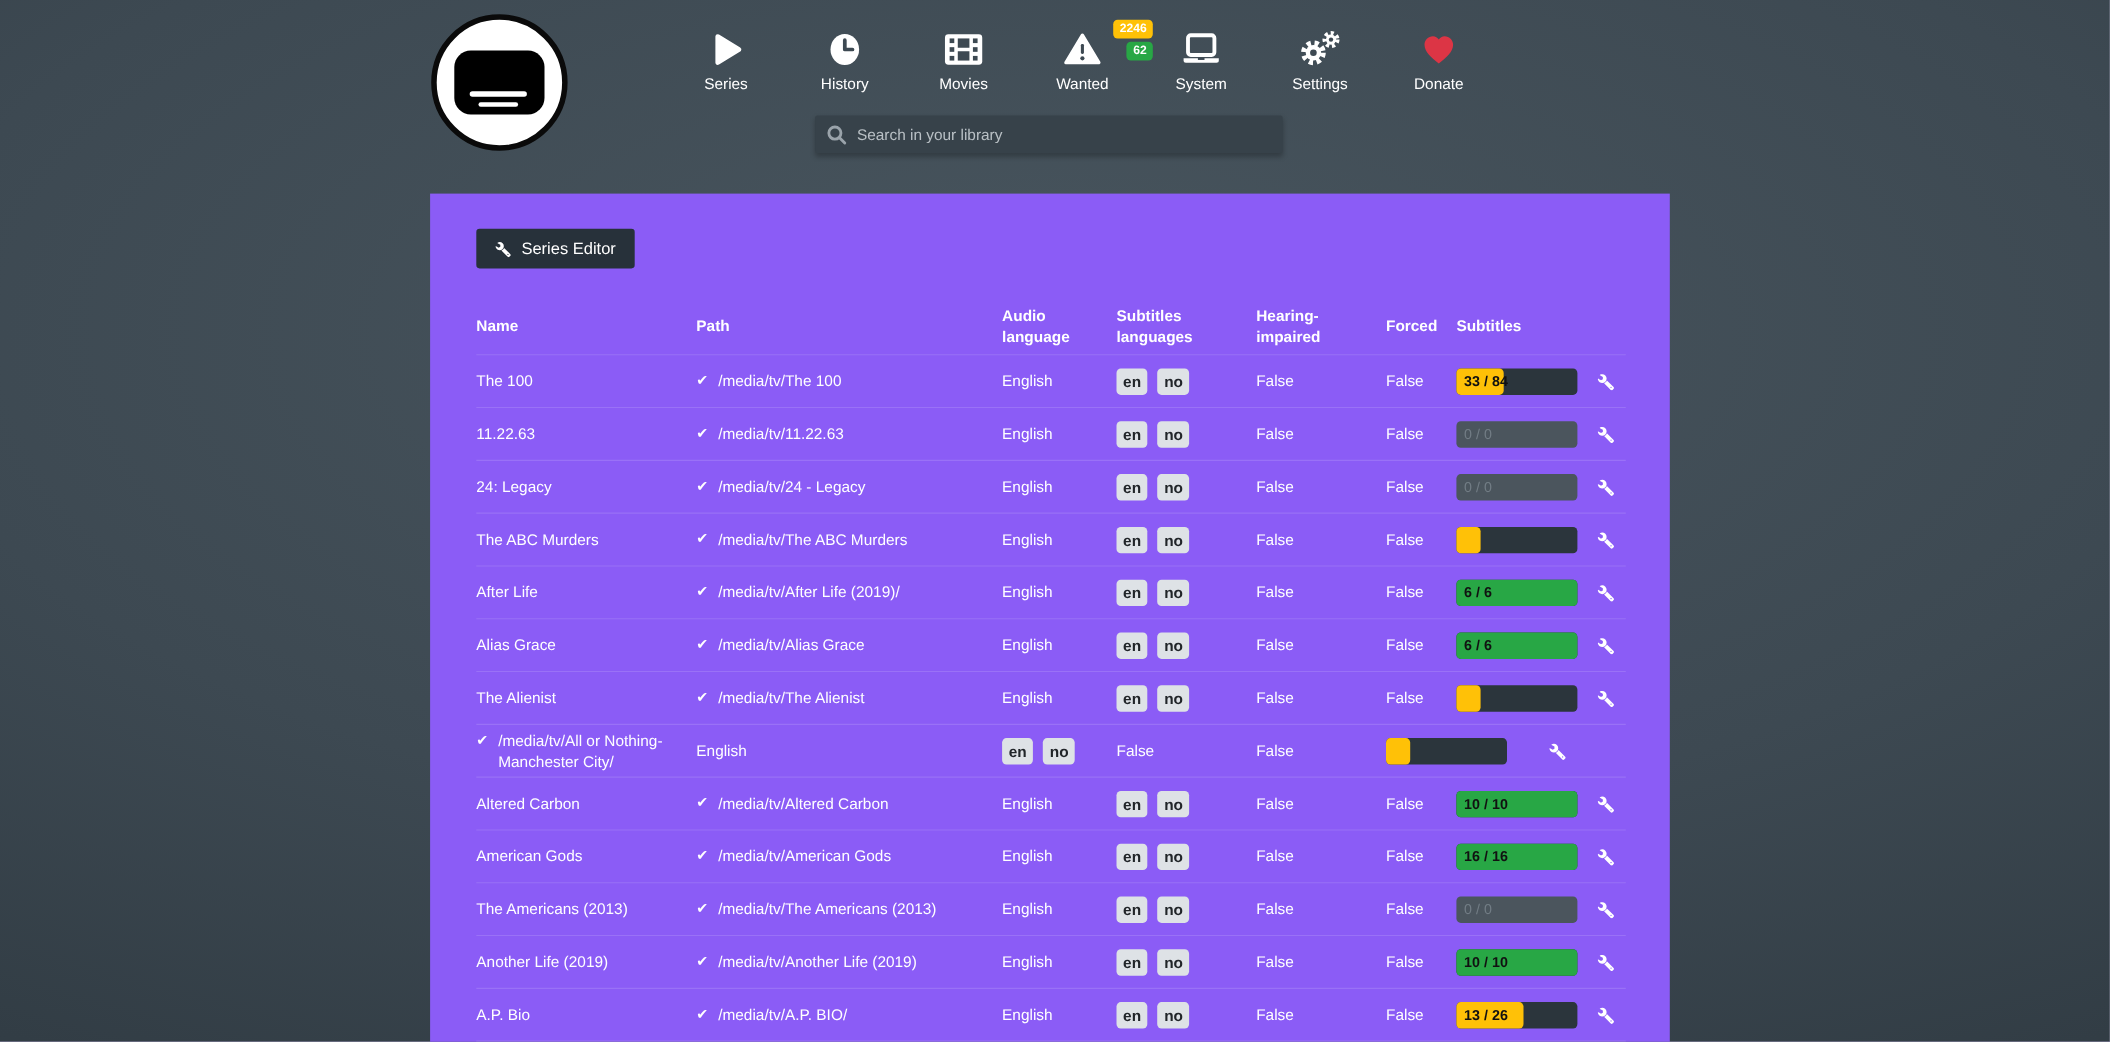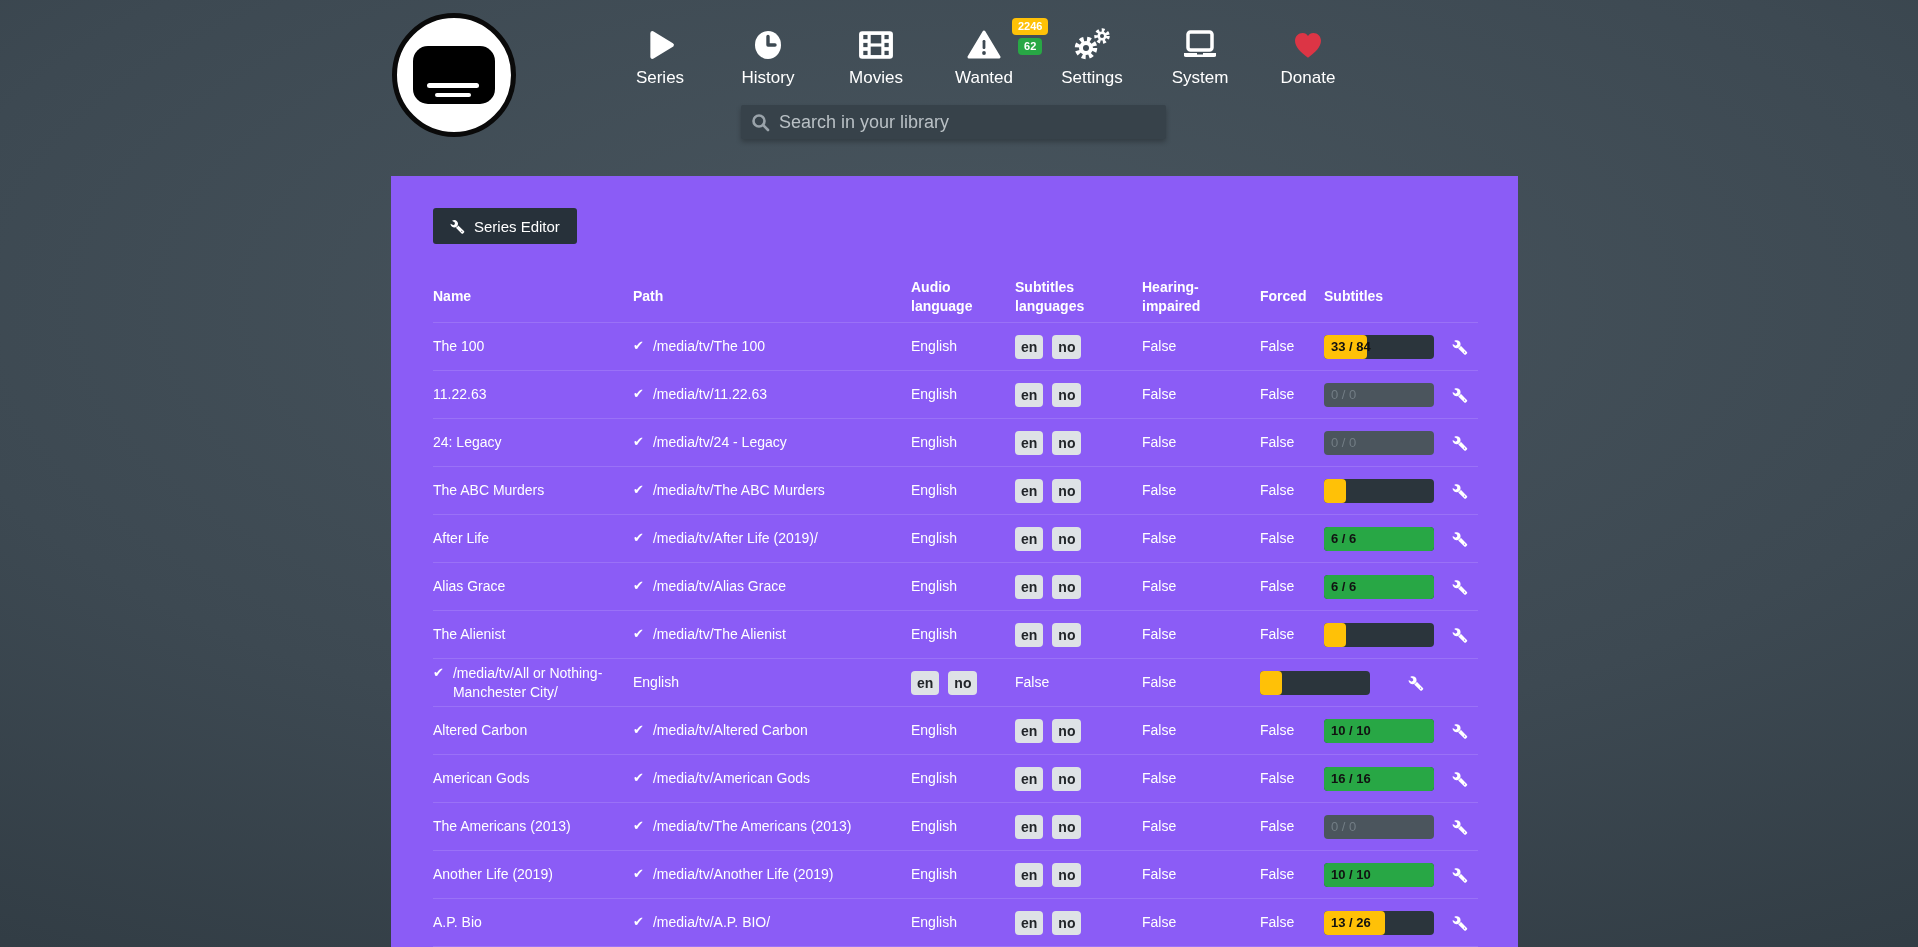--- a/index.html
+++ b/index.html
@@ -22,38 +22,38 @@
   }
   .logo .tv .line1 { position:absolute; left:14px; bottom:16px; width:52px; height:5px; background:#fff; border-radius:3px; }
   .logo .tv .line2 { position:absolute; left:22px; bottom:7px; width:36px; height:4px; background:#fff; border-radius:3px; }
 
   .nav { position:absolute; left:606px; top:20px; display:flex; }
   .nav-item {
     width:108px; display:flex; flex-direction:column; align-items:center;
     cursor:pointer; position:relative; padding-top:4px;
   }
   .nav-item .icon-box { height:42px; display:flex; align-items:center; justify-content:center; }
-  .nav-item .nav-label { font-size:17px; color:#fff; margin-top:2px; }
-  .nav-badges { position:absolute; left:82px; top:-2px; display:flex; flex-direction:column; align-items:center; gap:3px; z-index:2; }
+  .nav-item .nav-label { font-size:14px; color:#fff; margin-top:2px; }
+  .nav-badges { position:absolute; left:82px; top:-2px; display:flex; flex-direction:column; align-items:flex-end; gap:3px; z-index:2; }
   .count-badge {
     font-size:11px; font-weight:700; color:#fff; border-radius:4px;
     padding:3px 6px; line-height:1; min-width:12px; text-align:center;
   }
   .badge-warning { background:#ffc107; }
   .badge-success { background:#28a745; }
 
   .searchbar {
     position:absolute; left:741px; top:105px; width:425px; height:34px;
     background:#37424a; border-radius:2px; display:flex; align-items:center;
     padding:0 10px; box-shadow:0 3px 5px rgba(0,0,0,0.25);
   }
   .searchbar svg { flex:0 0 auto; margin-right:9px; }
   .searchbar input {
     flex:1; background:transparent; border:none; outline:none;
-    color:#dfe3e6; font-size:18px; font-family:"Liberation Sans", sans-serif;
+    color:#dfe3e6; font-size:14px; font-family:"Liberation Sans", sans-serif;
   }
   .searchbar input::placeholder { color:#b9c0c5; opacity:1; }
 
   
   .panel {
     position:absolute; left:391px; top:176px; width:1127px; height:942px;
     background:#8b5cf6; overflow:hidden;
   }
   .btn-series-editor {
     position:absolute; left:42px; top:32px; height:36px;
@@ -159,49 +159,49 @@
         <path d="M17 2 L32 27 H2 Z" fill="#fff" stroke="#fff" stroke-width="3" stroke-linejoin="round"></path>
         <rect x="15.6" y="10" width="2.8" height="9" rx="1.2" fill="#3d4952"></rect>
         <circle cx="17" cy="23" r="1.9" fill="#3d4952"></circle>
       </svg>
     </span>
     <span class="nav-label">Wanted</span>
   </div>
 
   <div class="nav-item">
     <span class="icon-box">
+      <svg width="36" height="32" viewBox="0 0 36 32">
+        <rect x="6" y="3" width="24" height="18" rx="2.5" fill="none" stroke="#fff" stroke-width="3.5"></rect>
+        <path d="M2 24 H34 V26.5 Q34 28 32 28 H4 Q2 28 2 26.5 Z" fill="#fff"></path>
+        <rect x="15" y="23.5" width="6" height="2" fill="#3d4952"></rect>
+      </svg>
+    </span>
+    <span class="nav-label">System</span>
+  </div>
+
+  <div class="nav-item">
+    <span class="icon-box">
       <svg width="38" height="34" viewBox="0 0 38 34">
         <g>
           <circle cx="13" cy="20" r="8.5" fill="none" stroke="#fff" stroke-width="5.5" stroke-dasharray="3.6 3.2"></circle>
           <circle cx="13" cy="20" r="7" fill="#fff"></circle>
           <circle cx="13" cy="20" r="3" fill="#3d4952"></circle>
         </g>
         <g>
           <circle cx="29" cy="8" r="5.5" fill="none" stroke="#fff" stroke-width="4.5" stroke-dasharray="2.6 2.4"></circle>
           <circle cx="29" cy="8" r="4.6" fill="#fff"></circle>
           <circle cx="29" cy="8" r="2" fill="#3d4952"></circle>
         </g>
       </svg>
     </span>
     <span class="nav-label">Settings</span>
   </div>
 
   <div class="nav-item">
     <span class="icon-box">
-      <svg width="36" height="32" viewBox="0 0 36 32">
-        <rect x="6" y="3" width="24" height="18" rx="2.5" fill="none" stroke="#fff" stroke-width="3.5"></rect>
-        <path d="M2 24 H34 V26.5 Q34 28 32 28 H4 Q2 28 2 26.5 Z" fill="#fff"></path>
-        <rect x="15" y="23.5" width="6" height="2" fill="#3d4952"></rect>
-      </svg>
-    </span>
-    <span class="nav-label">System</span>
-  </div>
-
-  <div class="nav-item">
-    <span class="icon-box">
       <svg width="32" height="32" viewBox="0 0 32 32">
         <path d="M16 28.7C9 23.5 3 18 3 11.7 3 7.4 6.4 4 10.7 4c2.3 0 4.1 1.3 5.3 3 1.2-1.7 3-3 5.3-3C25.6 4 29 7.4 29 11.7c0 6.3-6 11.8-13 17z" fill="#dc3545"></path>
       </svg>
     </span>
     <span class="nav-label">Donate</span>
   </div>
 </nav>
 
 <div class="searchbar">
   <svg width="19" height="19" viewBox="0 0 19 19">

